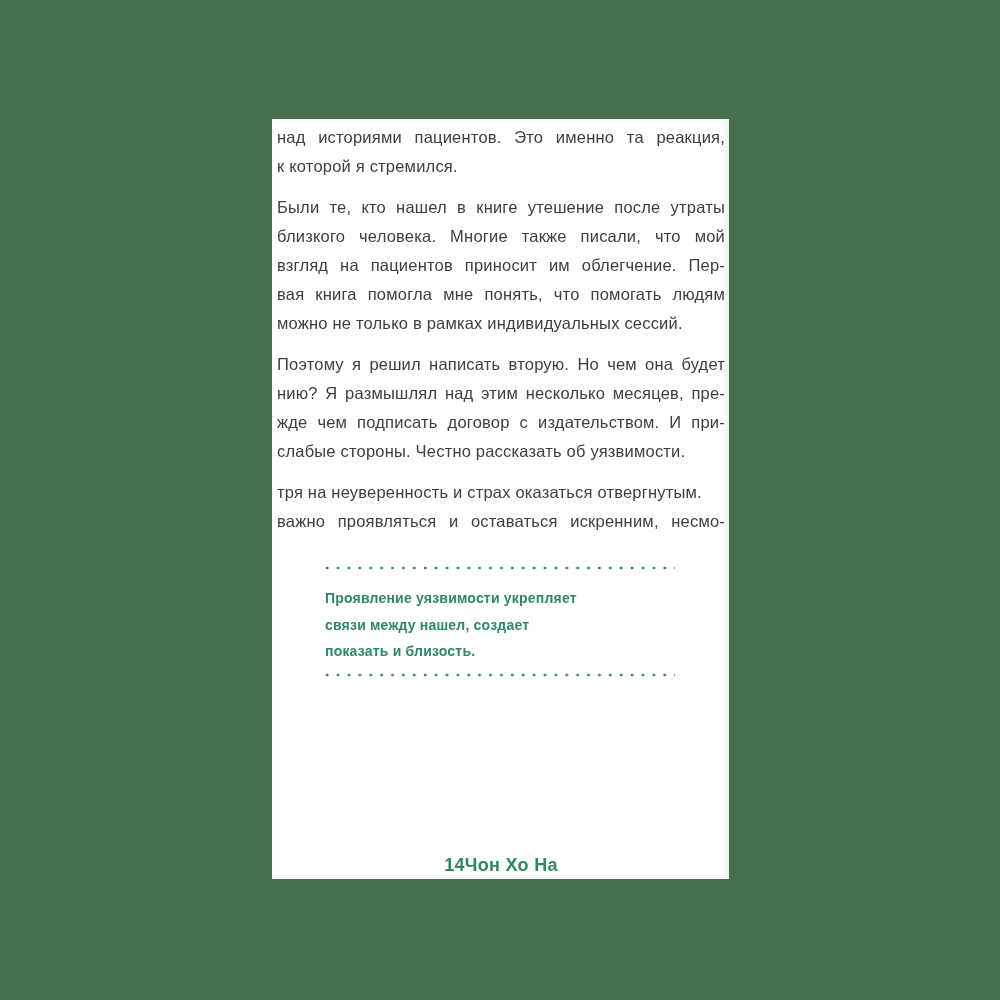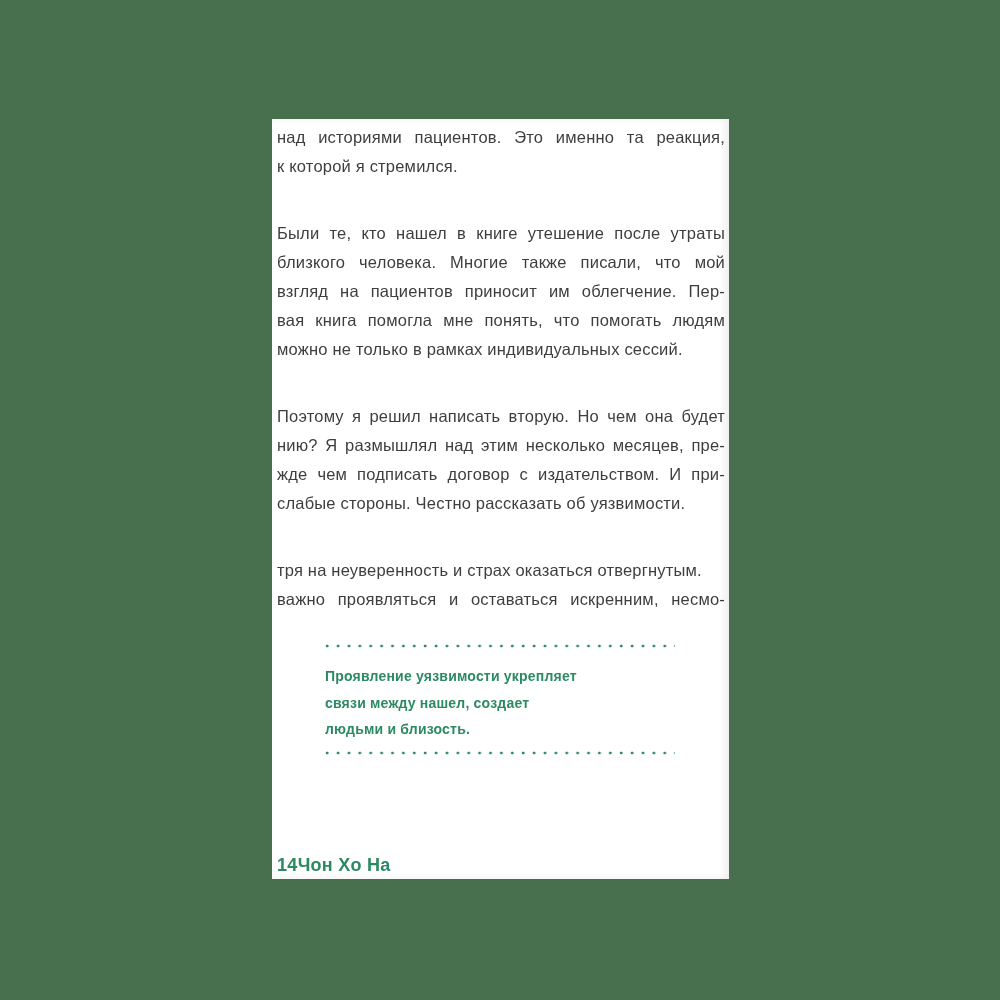--- a/index.html
+++ b/index.html
@@ -30,21 +30,21 @@
     padding:4px 4px 0 5px;
     color:var(--ink);
   }
   .body-text{
     font-size:16.5px;
     line-height:29px;
     letter-spacing:0.2px;
     color:var(--ink);
   }
   .para{margin:0 0 0 0;}
-  .para + .para{margin-top:38px;}
+  .para + .para{margin-top:12px;}
   .line{
     text-align:justify;
     text-align-last:justify;
     white-space:normal;
   }
   .line.last{
     text-align-last:left;
   }
   .quote-block{
     margin-top:30px;
@@ -64,21 +64,21 @@
     color:var(--accent);
     font-weight:700;
     font-size:14px;
     line-height:26.5px;
     letter-spacing:0.2px;
   }
   .footer{
     position:absolute;
     left:5px;right:4px;bottom:3px;
     display:flex;
-    justify-content:flex-start;
+    justify-content:center;
     align-items:baseline;
     color:var(--accent);
     font-weight:700;
     font-size:18px;
     line-height:22px;
     letter-spacing:0.3px;
   }
 </style>
 </head>
 <body>
@@ -108,21 +108,21 @@
           <div class="line last">тря на неуверенность и страх оказаться отвергнутым.</div>
           <div class="line">важно проявляться и оставаться искренним, несмо-</div>
         </div>
       </div>
 
     <div class="quote-block">
       <div class="dots"></div>
       <div class="quote-text" id="quote">
           <div>Проявление уязвимости укрепляет</div>
           <div>связи между нашел, создает</div>
-          <div>людьми и близость.</div>
+          <div>показать и близость.</div>
         </div>
       <div class="dots"></div>
     </div>
 
     <div class="footer">
       <span>14</span>
       <span>Чон Хо На</span>
     </div>
 
   </div>

